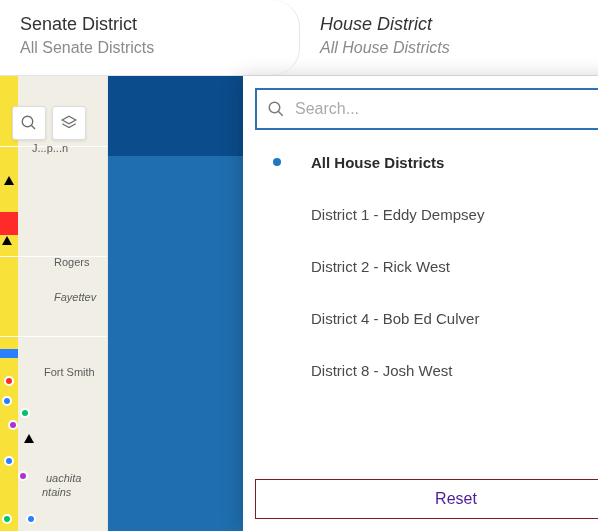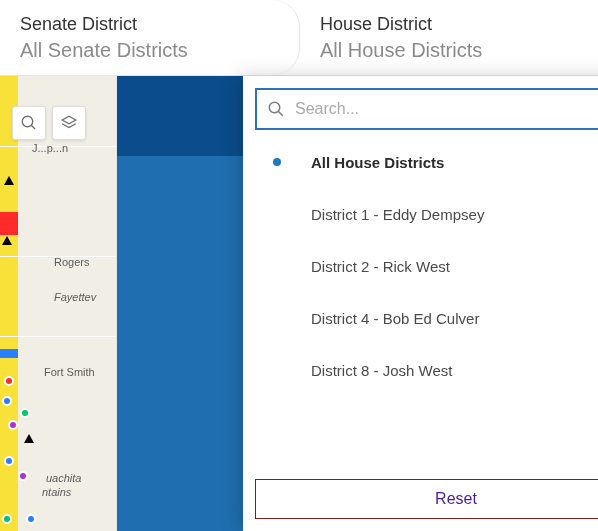--- a/index.html
+++ b/index.html
@@ -1,24 +1,24 @@
 <!DOCTYPE html>
 <html><head>
 <meta charset="utf-8">
 <style>
   * { box-sizing: border-box; margin: 0; padding: 0; }
   html, body { width: 598px; height: 531px; font-family: -apple-system, BlinkMacSystemFont, "Segoe UI", Arial, sans-serif; overflow: hidden; background: #fff; }
   .topbar { display: flex; height: 76px; border-bottom: 1px solid #e5e5e5; }
   .topcol { padding: 14px 20px 4px 20px; border-radius: 27px; }
   .topcol.left { width: 300px; border-right: 1px solid #e5e5e5; }
-  .topcol.right { flex: 1; }
+  .topcol.right { flex: 1; font-style: italic; }
   .top-title { font-size: 18px; color: #333; font-weight: 500; margin-bottom: 4px; }
-  .top-sub { font-size: 20px; color: #8b8b8b; }
+  .top-sub { font-size: 16px; color: #8b8b8b; }
   .main { display: flex; height: 455px; position: relative; }
-  .mapcol { width: 117px; position: relative; overflow: hidden; border-right: 1px solid #e5e5e5; }
+  .mapcol { width: 108px; position: relative; overflow: hidden; border-right: 1px solid #e5e5e5; }
   .mapbg { position: absolute; inset: 0; background: #f0eee5; }
   .maproad { position: absolute; left: 0; right: 0; height: 1px; background: #fff; }
   .mapcity { position: absolute; font-size: 11px; color: #5b5b5b; }
   .overlay-strip { position: absolute; left: 0; top: 0; width: 18px; height: 100%; background: linear-gradient(#f8e23a 0 30%, #ff2a2a 30% 35%, #f8e23a 35% 60%, #2a7fff 60% 62%, #f8e23a 62% 100%); }
   .mark { position: absolute; width: 10px; height: 10px; border-radius: 50%; border: 2px solid #fff; }
   .tri { position: absolute; width: 0; height: 0; border-left: 5px solid transparent; border-right: 5px solid transparent; border-bottom: 9px solid #000; }
   .map-ctrl { position: absolute; top: 30px; left: 12px; display: flex; gap: 6px; }
   .ctrl-btn { width: 34px; height: 34px; background: #fff; border: 1px solid #ddd; border-radius: 3px; display: flex; align-items: center; justify-content: center; box-shadow: 0 1px 3px rgba(0,0,0,.1); cursor: pointer; }
   .ctrl-btn svg { width: 18px; height: 18px; stroke: #6e6e6e; fill: none; stroke-width: 1.8; }
   .bluecol { flex: 1; background: #1f6fb0; position: relative; }

